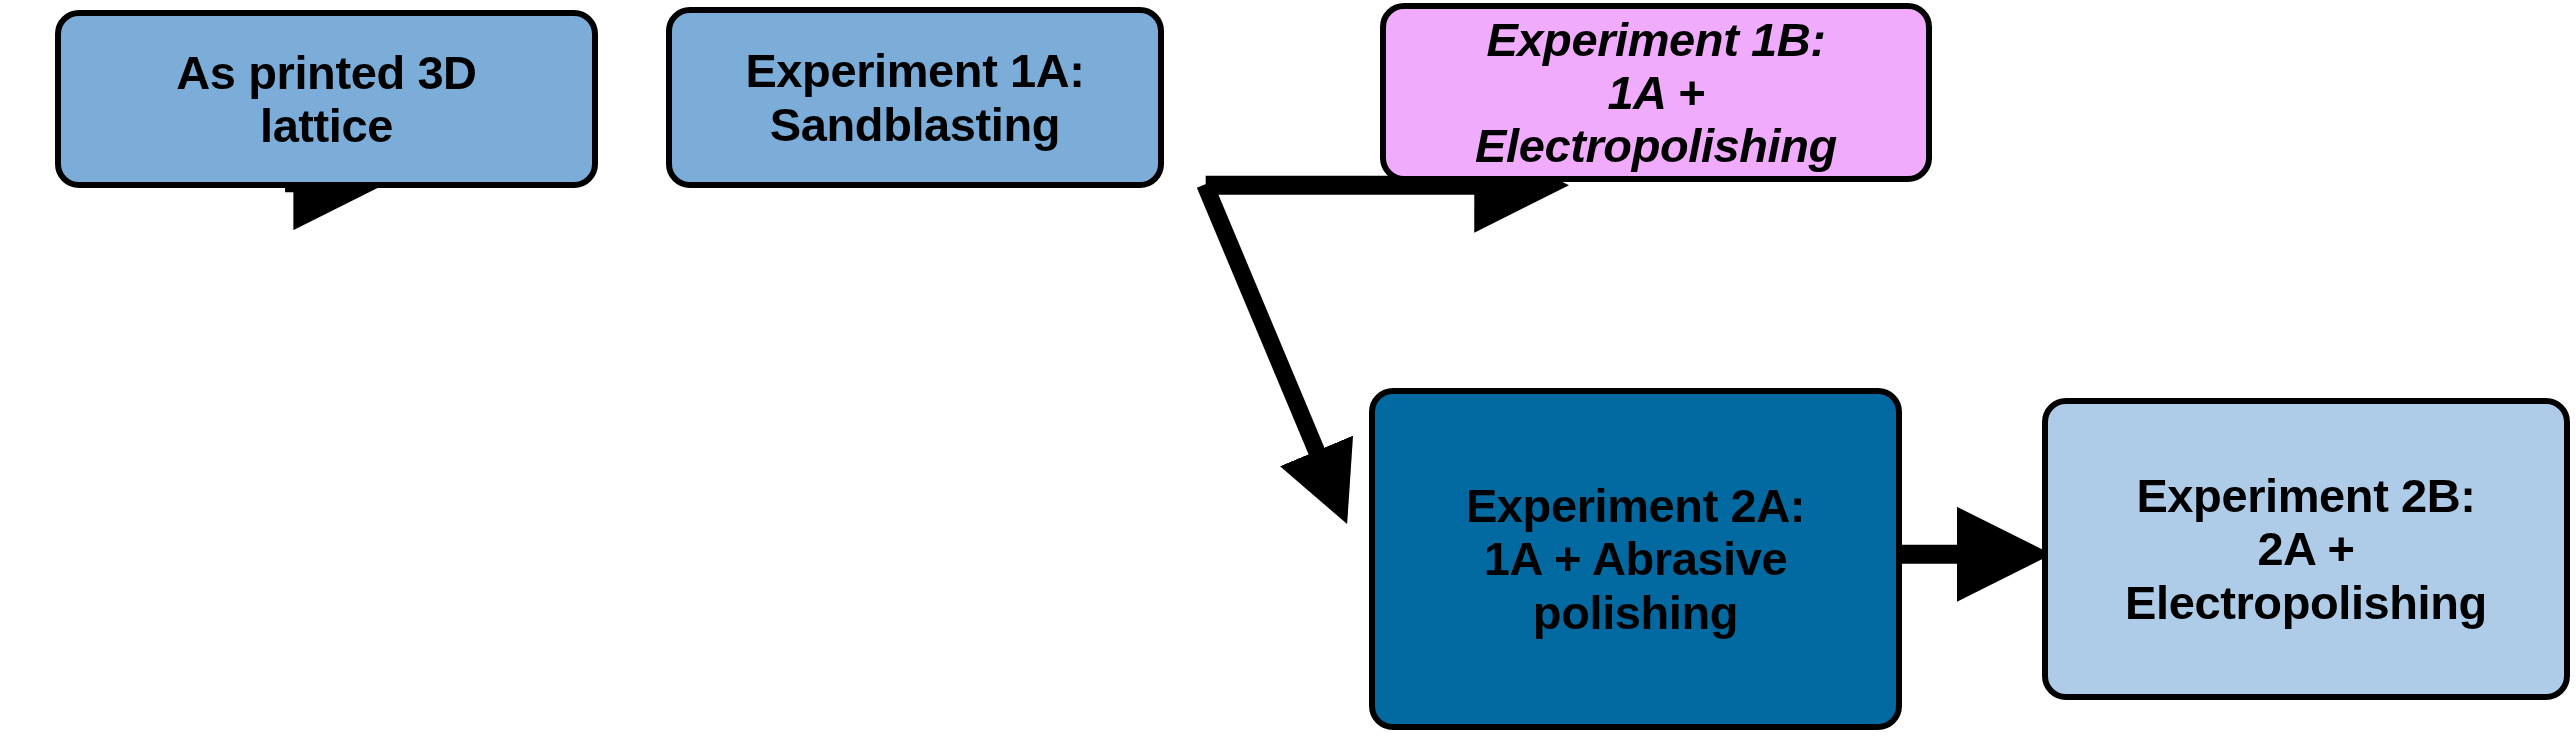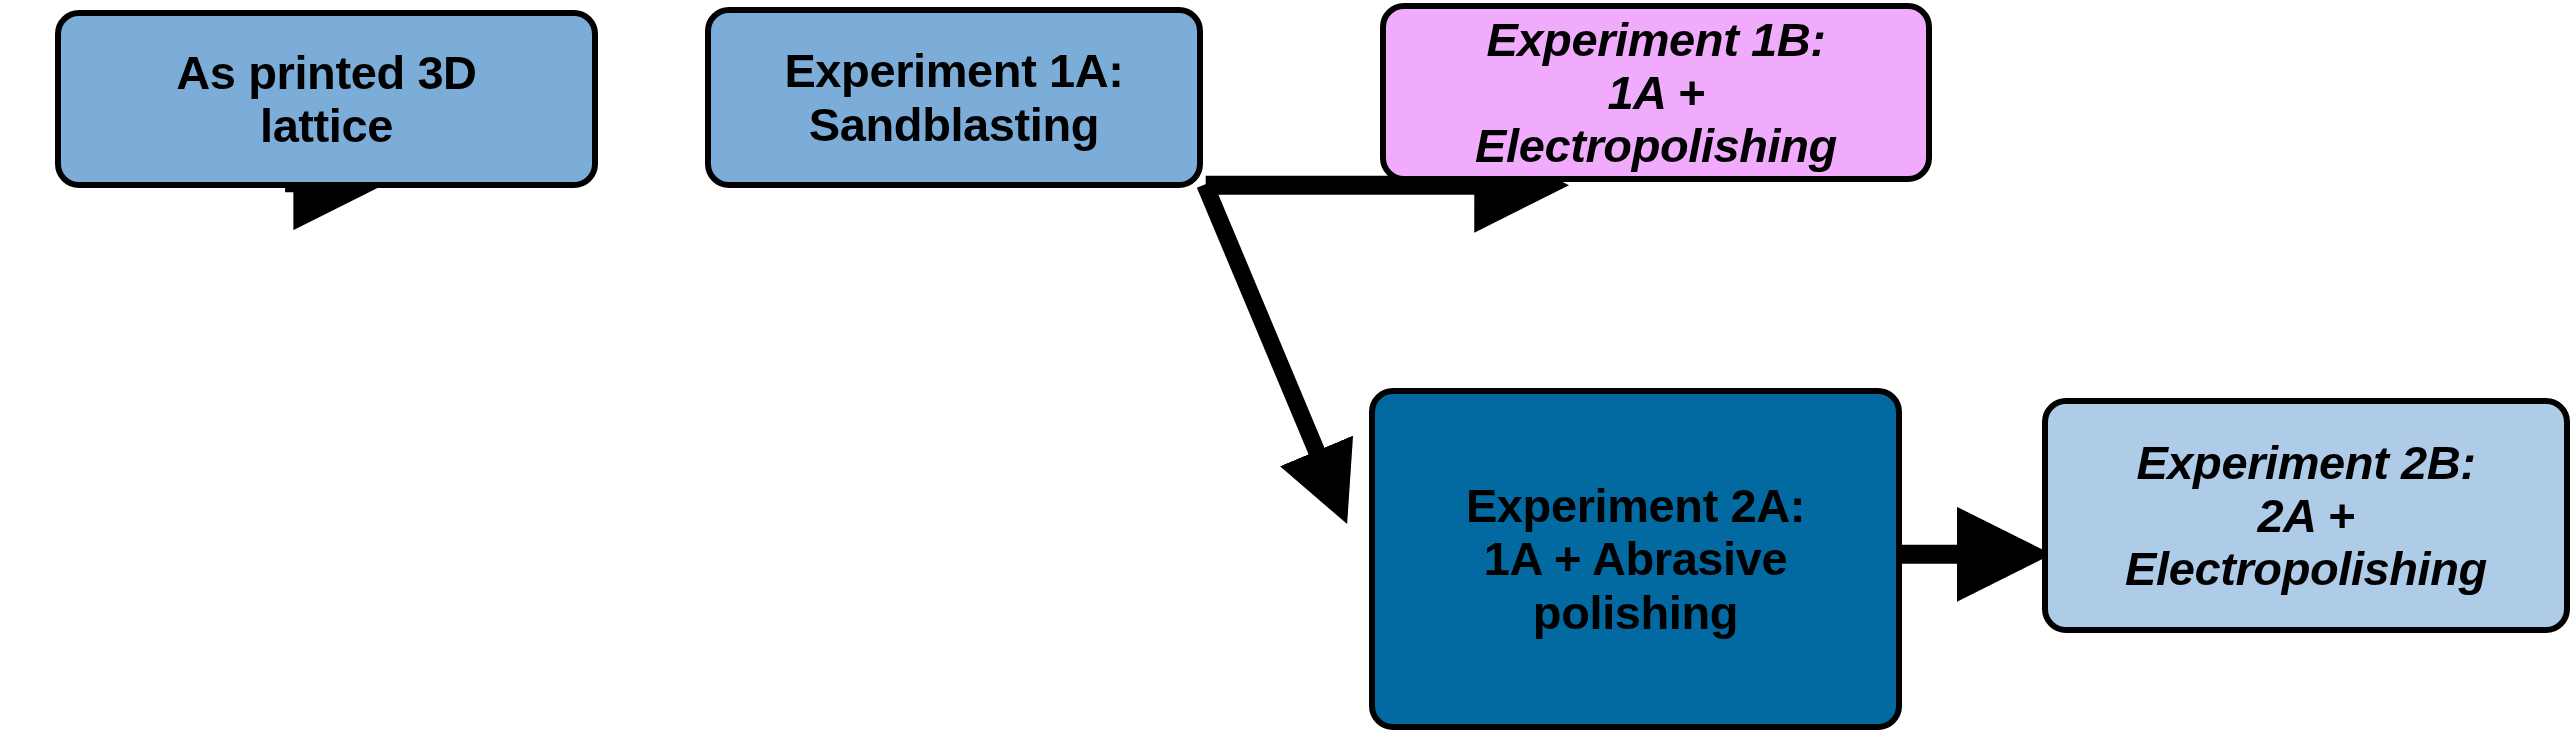--- a/index.html
+++ b/index.html
@@ -77,37 +77,37 @@
     <g>
       <line x1="2155" y1="643" x2="2318" y2="643" stroke="#000000" stroke-width="22" marker-end="url(#arrowhead)"></line>
     </g>
   </svg>
 
   <div class="node" id="node-asprinted" style="left: 7px; top: 10.3px; width: 543px; height: 178px; background: rgb(124, 173, 217); margin-left: 48px;">
     <span>As printed 3D
 lattice</span>
   </div>
 
-  <div class="node" id="node-exp1a" style="left: 705px; top: 7px; width: 498px; height: 181px; background: rgb(124, 173, 217);">
+  <div class="node" id="node-exp1a" style="left: 666px; top: 7px; width: 498px; height: 181px; background: rgb(124, 173, 217);">
     <span>Experiment 1A:
 Sandblasting</span>
   </div>
 
   <div class="node" id="node-exp1b" style="left: 1380px; top: 3.4px; width: 552px; height: 179px; background: #f0abfc; font-style: italic;">
     <span>Experiment 1B:
 1A +
 Electropolishing</span>
   </div>
 
   <div class="node" id="node-exp2a" style="left: 1369px; top: 388px; width: 533px; height: 342px; background: #0369a1;">
     <span>Experiment 2A:
 1A + Abrasive
 polishing</span>
   </div>
 
-  <div class="node" id="node-exp2b" style="left: 2042px; top: 398px; width: 528px; height: 235px; background: rgb(174, 203, 232); font-style: italic;">
+  <div class="node" id="node-exp2b" style="left: 2042px; top: 398px; width: 528px; height: 302px; background: rgb(174, 203, 232);">
     <span>Experiment 2B:
 2A +
 Electropolishing</span>
   </div>
 
 </div>
 
 
 </body></html>

